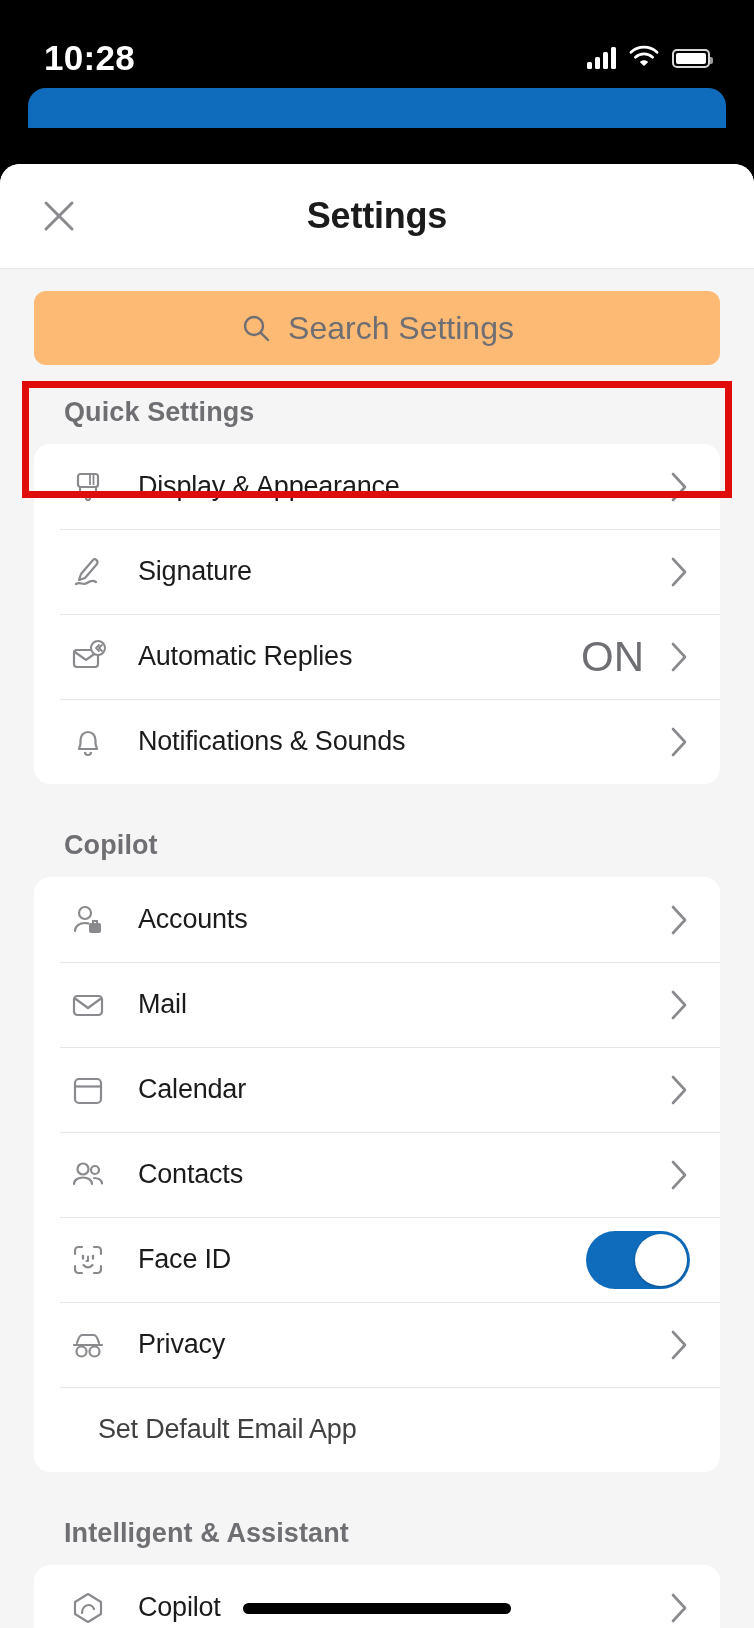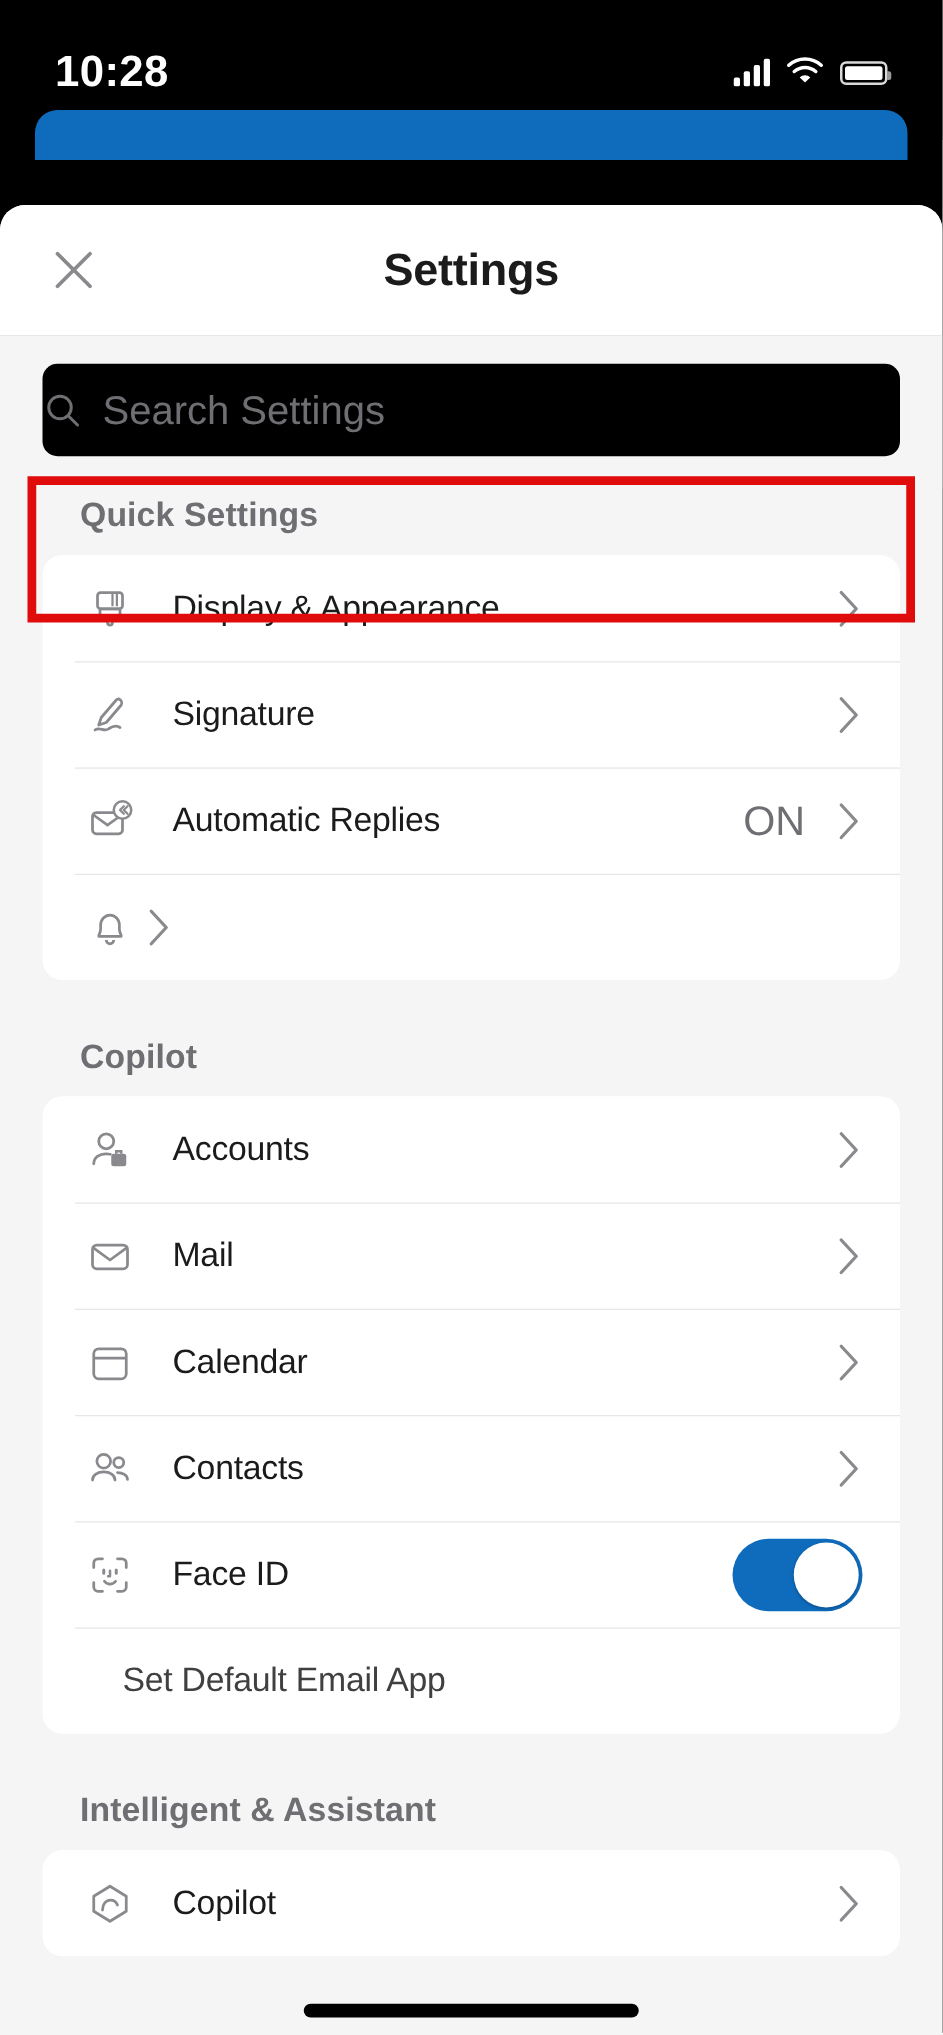--- a/index.html
+++ b/index.html
@@ -64,22 +64,22 @@
   }
 
   
   #settings-body{
     background:#f5f5f5; height:1413px; padding:0 0 0 0; position:relative;
   }
 
   
   #search-zone{ padding:22px 34px 26px 34px; background:#f5f5f5; }
   #search-input{
-    height:74px; background:#000000; border-radius:12px;
-    display:flex; align-items:center; gap:16px;
+    height:74px; background:#fdba74; border-radius:12px;
+    display:flex; align-items:center; justify-content:center; gap:16px;
     cursor:text;
   }
   #search-input .ph{ color:#6e6e73; font-size:32px; }
 
   
   .section-title{
     color:#6e6e73; font-size:27px; padding:6px 0 16px 64px; letter-spacing:0.1px;font-weight:bold;
   }
   .card{
     background:#fff; border-radius:16px; margin:0 34px;
@@ -93,21 +93,21 @@
     content:""; position:absolute; left:26px; right:0; top:0; height:1px;
     background:#e6e6e6;
   }
   .row .icon{
     width:56px; min-width:56px; display:flex; align-items:center; justify-content:center;
     color:#8a8a8e;
   }
   .row .label{
     font-size:27px; color:#1b1b1b; margin-left:22px; flex:1; letter-spacing:-0.2px;
   }
-  .row .value{ font-size:33px; color:#6e6e73; margin-right:24px; }
+  .row .value{ font-size:42px; color:#6e6e73; margin-right:24px; }
   .row .chev{ color:#8a8a8e; display:flex; align-items:center; }
   .row.link .label{ color:#404040; margin-left:0; }
   .row.link{ padding-left:64px; }
 
   
   .toggle{
     width:104px; height:58px; border-radius:29px; background:#0f6cbd;
     position:relative; cursor:pointer; flex:0 0 auto;
   }
   .toggle .knob{
@@ -231,20 +231,21 @@
         </span>
       </div>
 
       <div class="row">
         <span class="icon">
           <svg width="38" height="38" viewBox="0 0 38 38" fill="none">
             <path d="M10 26 c0-2 1.5-2.5 1.5-6 v-3 c0-4.4 3.4-8 7.5-8 s7.5 3.6 7.5 8 v3 c0 3.5 1.5 4 1.5 6 z" stroke="#8a8a8e" stroke-width="2.2" stroke-linejoin="round"></path>
             <path d="M16 29 a3 3 0 0 0 6 0" stroke="#8a8a8e" stroke-width="2.2"></path>
           </svg>
         </span>
+        <span class="label">Notifications &amp; Sounds</span>
         <span class="chev">
           <svg width="22" height="34" viewBox="0 0 22 34" fill="none">
               <path d="M5 4 L17 17 L5 30" stroke="#8a8a8e" stroke-width="2.6" stroke-linecap="round" stroke-linejoin="round"></path>
             </svg>
         </span>
       </div>
     </div>
 
     <div class="section-gap"></div>
 
@@ -326,20 +327,36 @@
             <path d="M19 15.5 v4.5 h-1.5" stroke="#8a8a8e" stroke-width="2" stroke-linecap="round" stroke-linejoin="round"></path>
             <path d="M14.5 24 c1.3 1.6 3 2.3 4.5 2.3 s3.2-.7 4.5-2.3" stroke="#8a8a8e" stroke-width="2.2" stroke-linecap="round"></path>
           </svg>
         </span>
         <span class="label">Face ID</span>
         <span class="toggle">
             <span class="knob"></span>
           </span>
       </div>
 
+      <div class="row">
+        <span class="icon">
+          <svg width="38" height="38" viewBox="0 0 38 38" fill="none">
+            <path d="M8 17 c1.5-5 3-8 5-8 h12 c2 0 3.5 3 5 8" stroke="#8a8a8e" stroke-width="2.2" stroke-linecap="round" stroke-linejoin="round"></path>
+            <path d="M5 19 H33" stroke="#8a8a8e" stroke-width="2.2" stroke-linecap="round"></path>
+            <circle cx="12.5" cy="25.5" r="5" stroke="#8a8a8e" stroke-width="2.2"></circle>
+            <circle cx="25.5" cy="25.5" r="5" stroke="#8a8a8e" stroke-width="2.2"></circle>
+          </svg>
+        </span>
+        <span class="label">Privacy</span>
+        <span class="chev">
+          <svg width="22" height="34" viewBox="0 0 22 34" fill="none">
+              <path d="M5 4 L17 17 L5 30" stroke="#8a8a8e" stroke-width="2.6" stroke-linecap="round" stroke-linejoin="round"></path>
+            </svg>
+        </span>
+      </div>
 
       <div class="row link">
         <span class="label">Set Default Email App</span>
       </div>
     </div>
 
     <div class="section-gap"></div>
 
     <div class="section-title">Intelligent &amp; Assistant</div>
     <div class="card">

